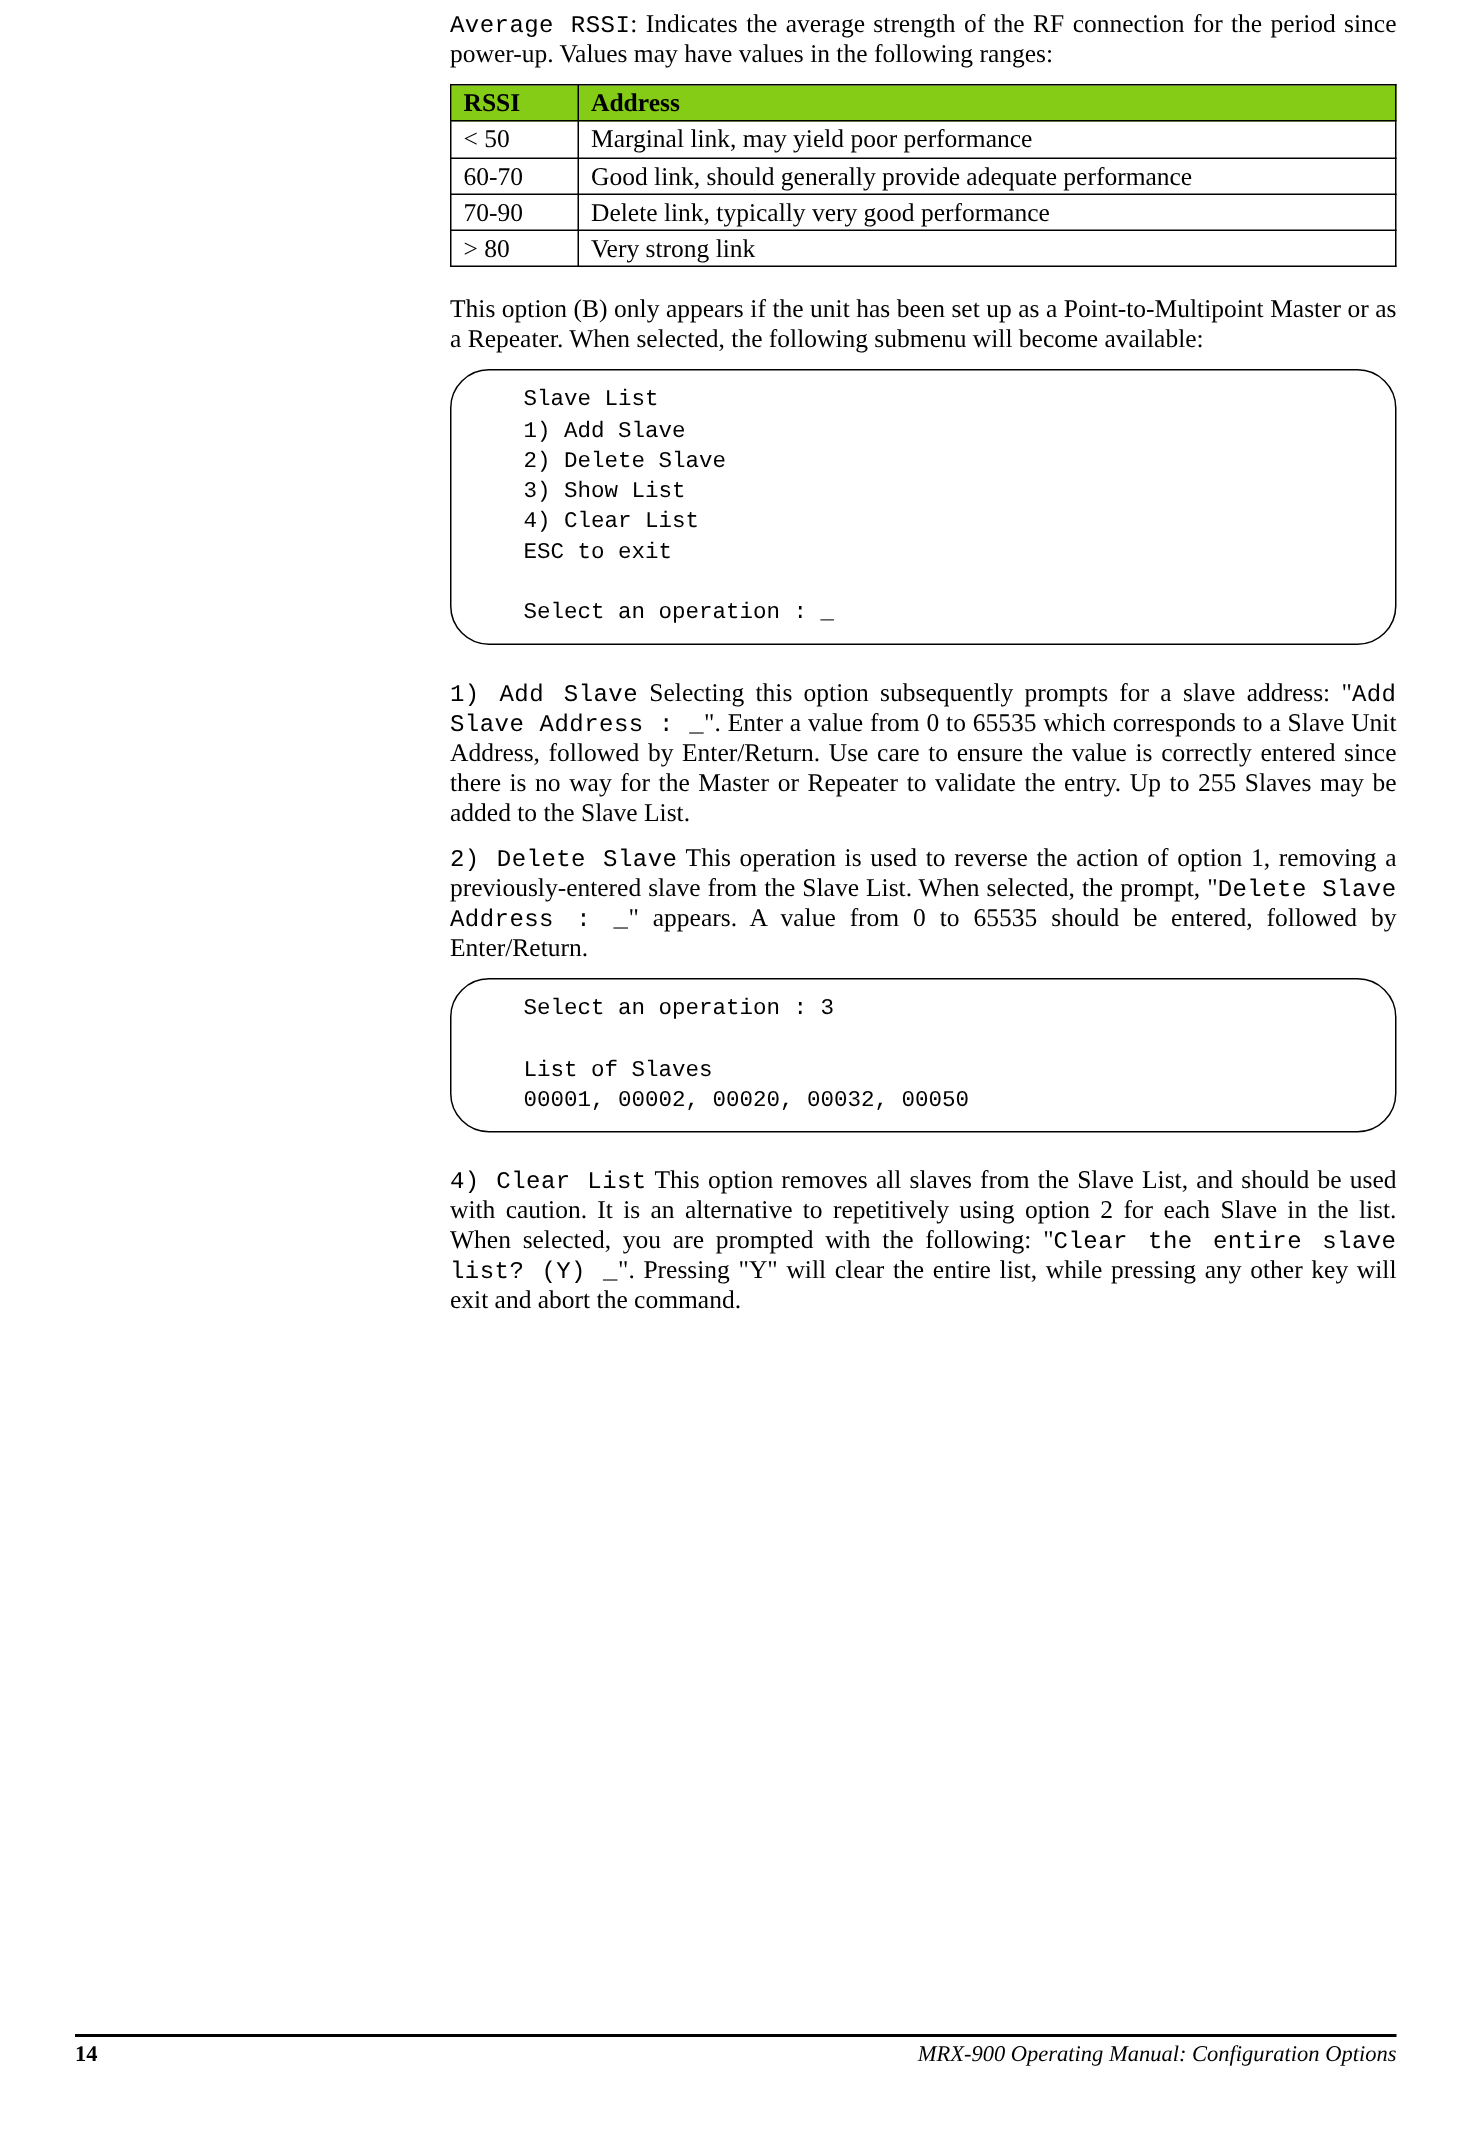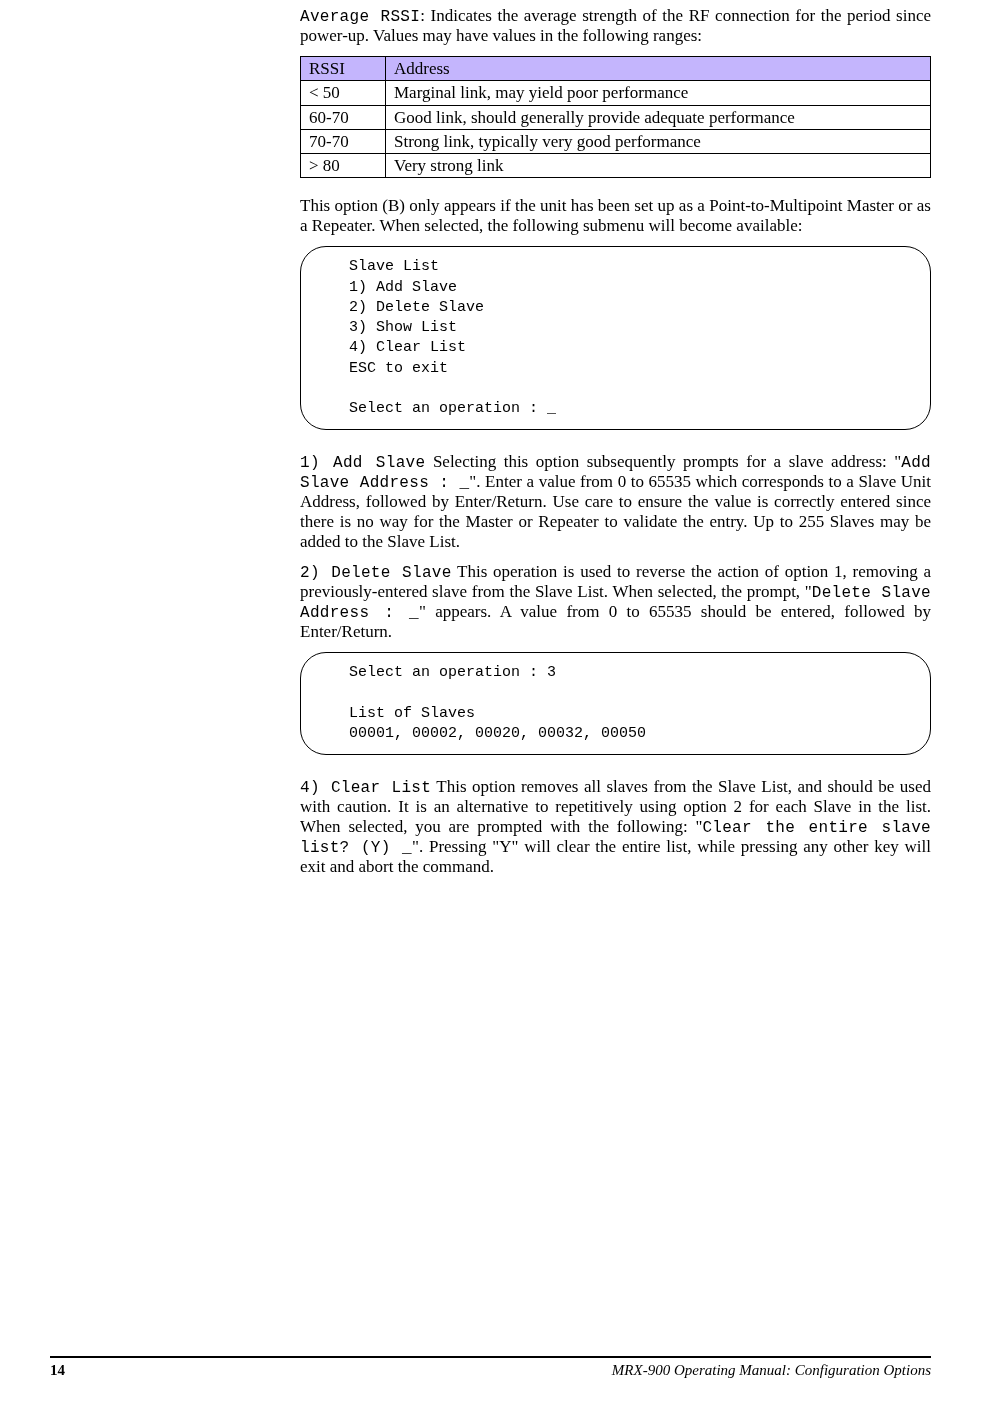--- a/index.html
+++ b/index.html
@@ -39,22 +39,22 @@
     font-size: 17px;
   }
   table.rssi th, table.rssi td {
     border: 1px solid #000;
     padding: 1px 8px;
     text-align: left;
     vertical-align: top;
     line-height: 1.25;
   }
   table.rssi th {
-    background: #c4b5fd;
-    font-weight: normal;
+    background: #84cc16;
+    font-weight: bold;
   }
   table.rssi col.c1 { width: 85px; }
   h2.sec {
     font-size: 24px;
     font-weight: bold;
     margin: 22px 0 8px 0;
   }
   .codebox {
     border: 1.5px solid #000;
     border-radius: 26px;
@@ -110,22 +110,22 @@
       <tbody>
         <tr>
           <td>&lt; 50</td>
           <td>Marginal link, may yield poor performance</td>
         </tr>
         <tr>
           <td>60-70</td>
           <td>Good link, should generally provide adequate performance</td>
         </tr>
         <tr>
-          <td>70-70</td>
-          <td>Strong link, typically very good performance</td>
+          <td>70-90</td>
+          <td>Delete link, typically very good performance</td>
         </tr>
         <tr>
           <td>&gt; 80</td>
           <td>Very strong link</td>
         </tr>
       </tbody>
     </table>
 
 
     <p>This option (B) only appears if the unit has been set up as a Point-to-Multipoint Master or as a Repeater.  When selected, the following submenu will become available:</p>

